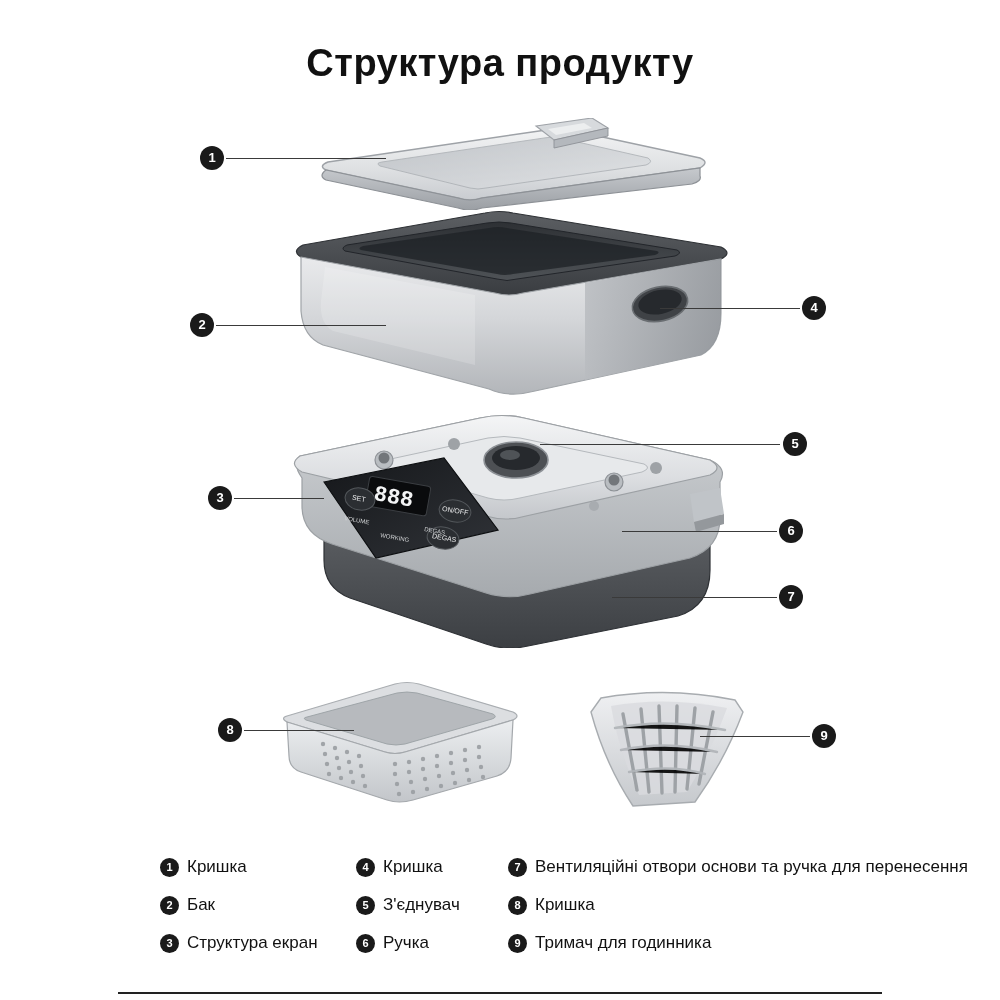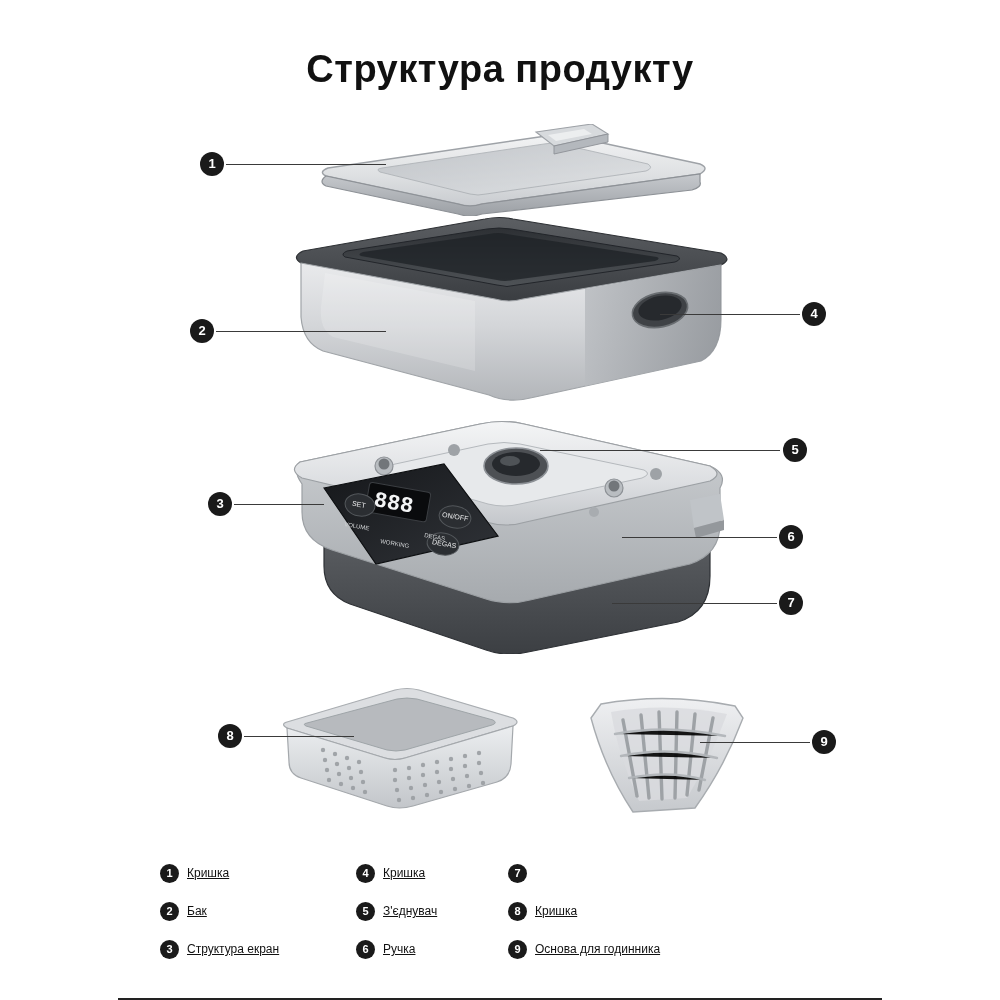--- a/index.html
+++ b/index.html
@@ -12,21 +12,20 @@
     height: 1000px;
     position: relative;
     font-family: "Liberation Sans", sans-serif;
     color: #111;
     overflow: hidden;
   }
 
   #page {
     position: absolute;
     inset: 0;
-    margin-top: 6px;
   }
 
   
   .title {
     position: absolute;
     top: 42px;
     left: 0;
     width: 100%;
     text-align: center;
     font-size: 38px;
@@ -99,21 +98,21 @@
     border-radius: 50%;
     background: #1a1a1a;
     color: #fff;
     font-size: 11px;
     font-weight: bold;
     line-height: 19px;
     text-align: center;
     margin-right: 8px;
     flex: 0 0 auto;
   }
-  .legend-label { font-size: 12px; text-decoration: underline; }
+  .legend-label { font-size: 17px; }
 
   #col-a { left: 0px; }
   #col-b { left: 196px; }
   #col-c { left: 348px; }
 
   
   .bottom-rule {
     position: absolute;
     left: 118px;
     top: 992px;
@@ -433,28 +432,29 @@
       </div>
       <div class="legend-row">
         <span class="legend-num">6</span>
         <span class="legend-label">Ручка</span>
       </div>
     </div>
 
     <div class="legend-col" id="col-c">
       <div class="legend-row">
         <span class="legend-num">7</span>
+        <span class="legend-label">Вентиляційні отвори основи та ручка для перенесення</span>
       </div>
       <div class="legend-row">
         <span class="legend-num">8</span>
         <span class="legend-label">Кришка</span>
       </div>
       <div class="legend-row">
         <span class="legend-num">9</span>
-        <span class="legend-label">Основа для годинника</span>
+        <span class="legend-label">Тримач для годинника</span>
       </div>
     </div>
 
   </div>
 
   <div class="bottom-rule"></div>
 
 </div>
 
 </body></html>

